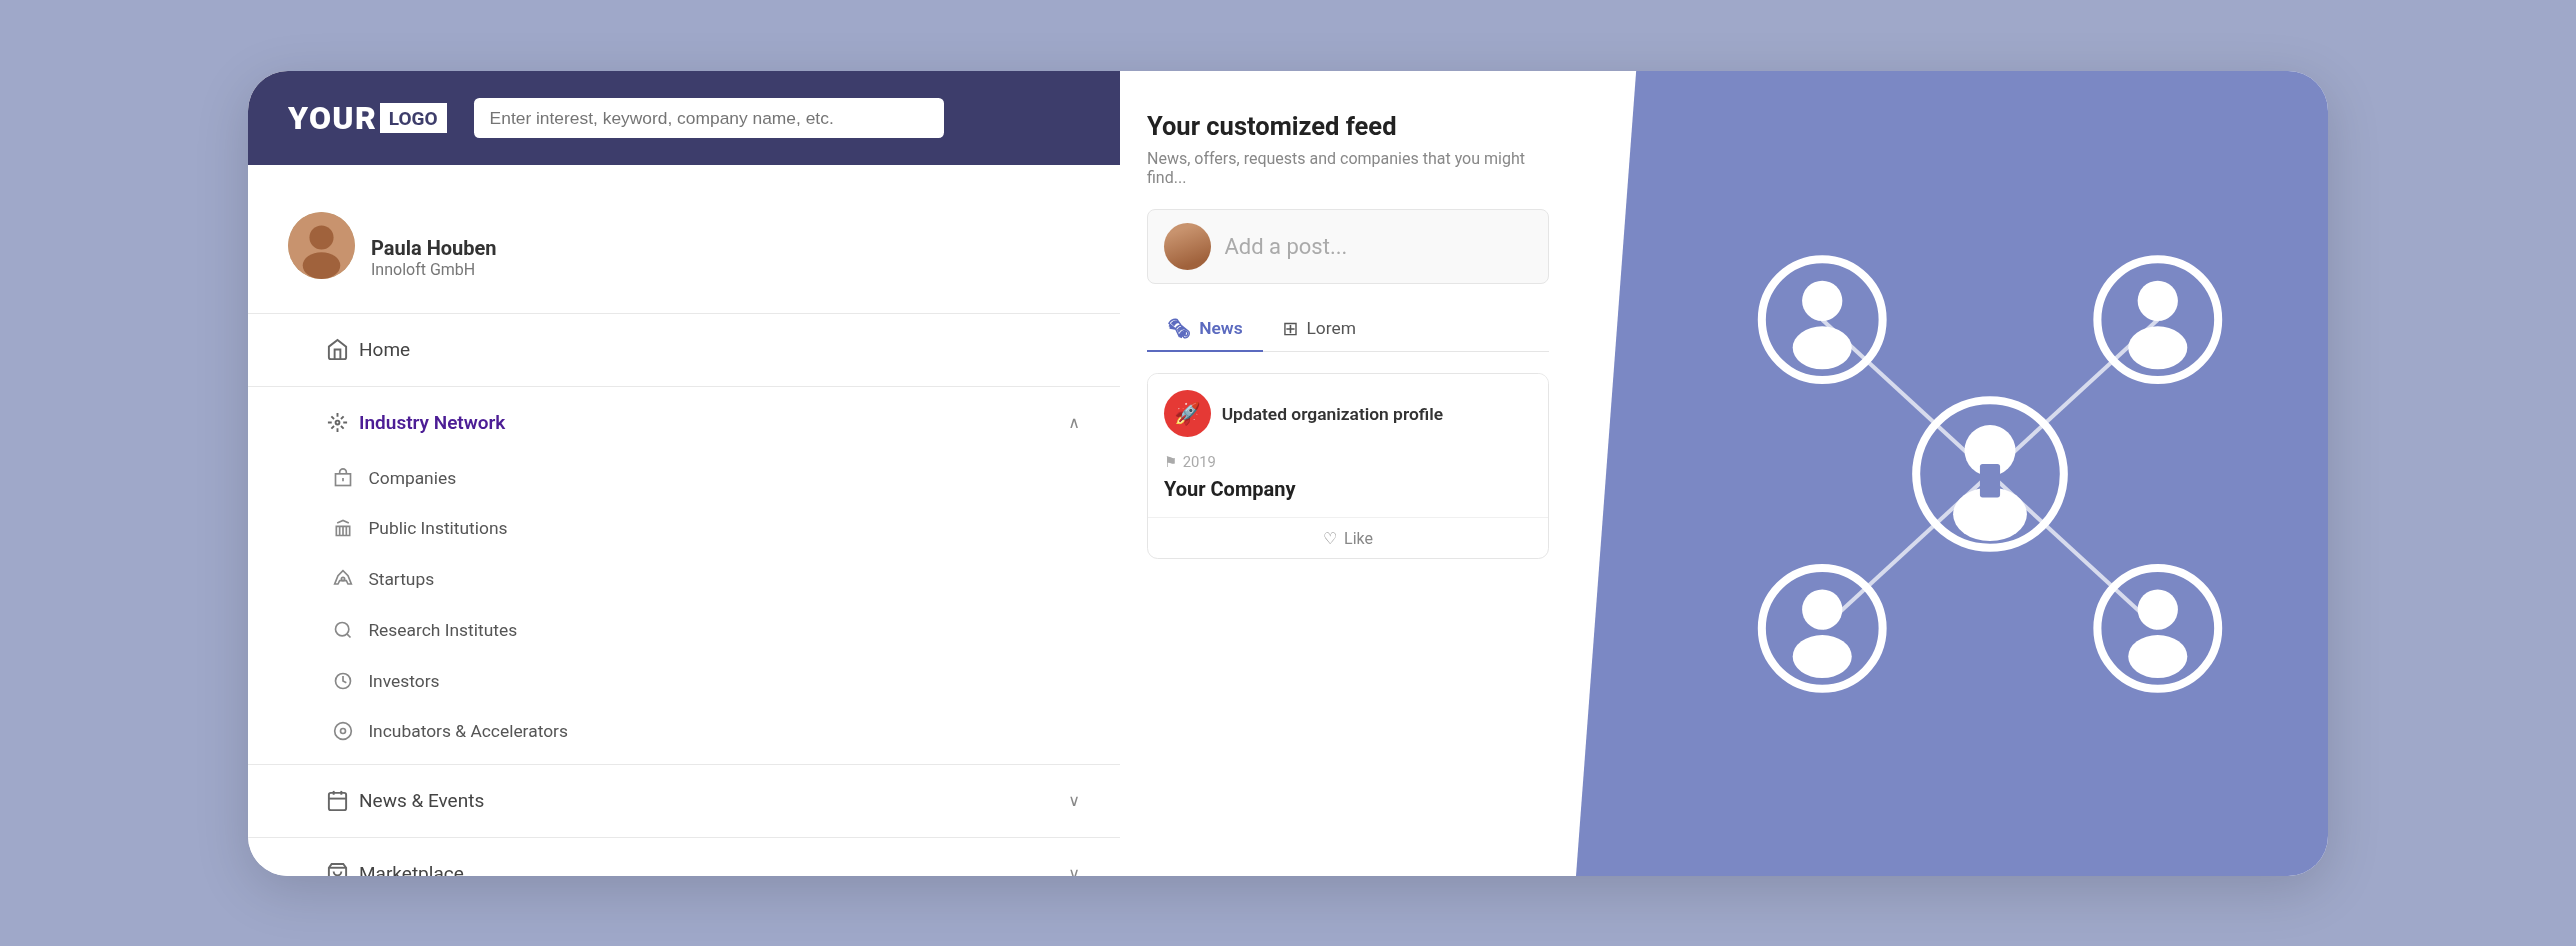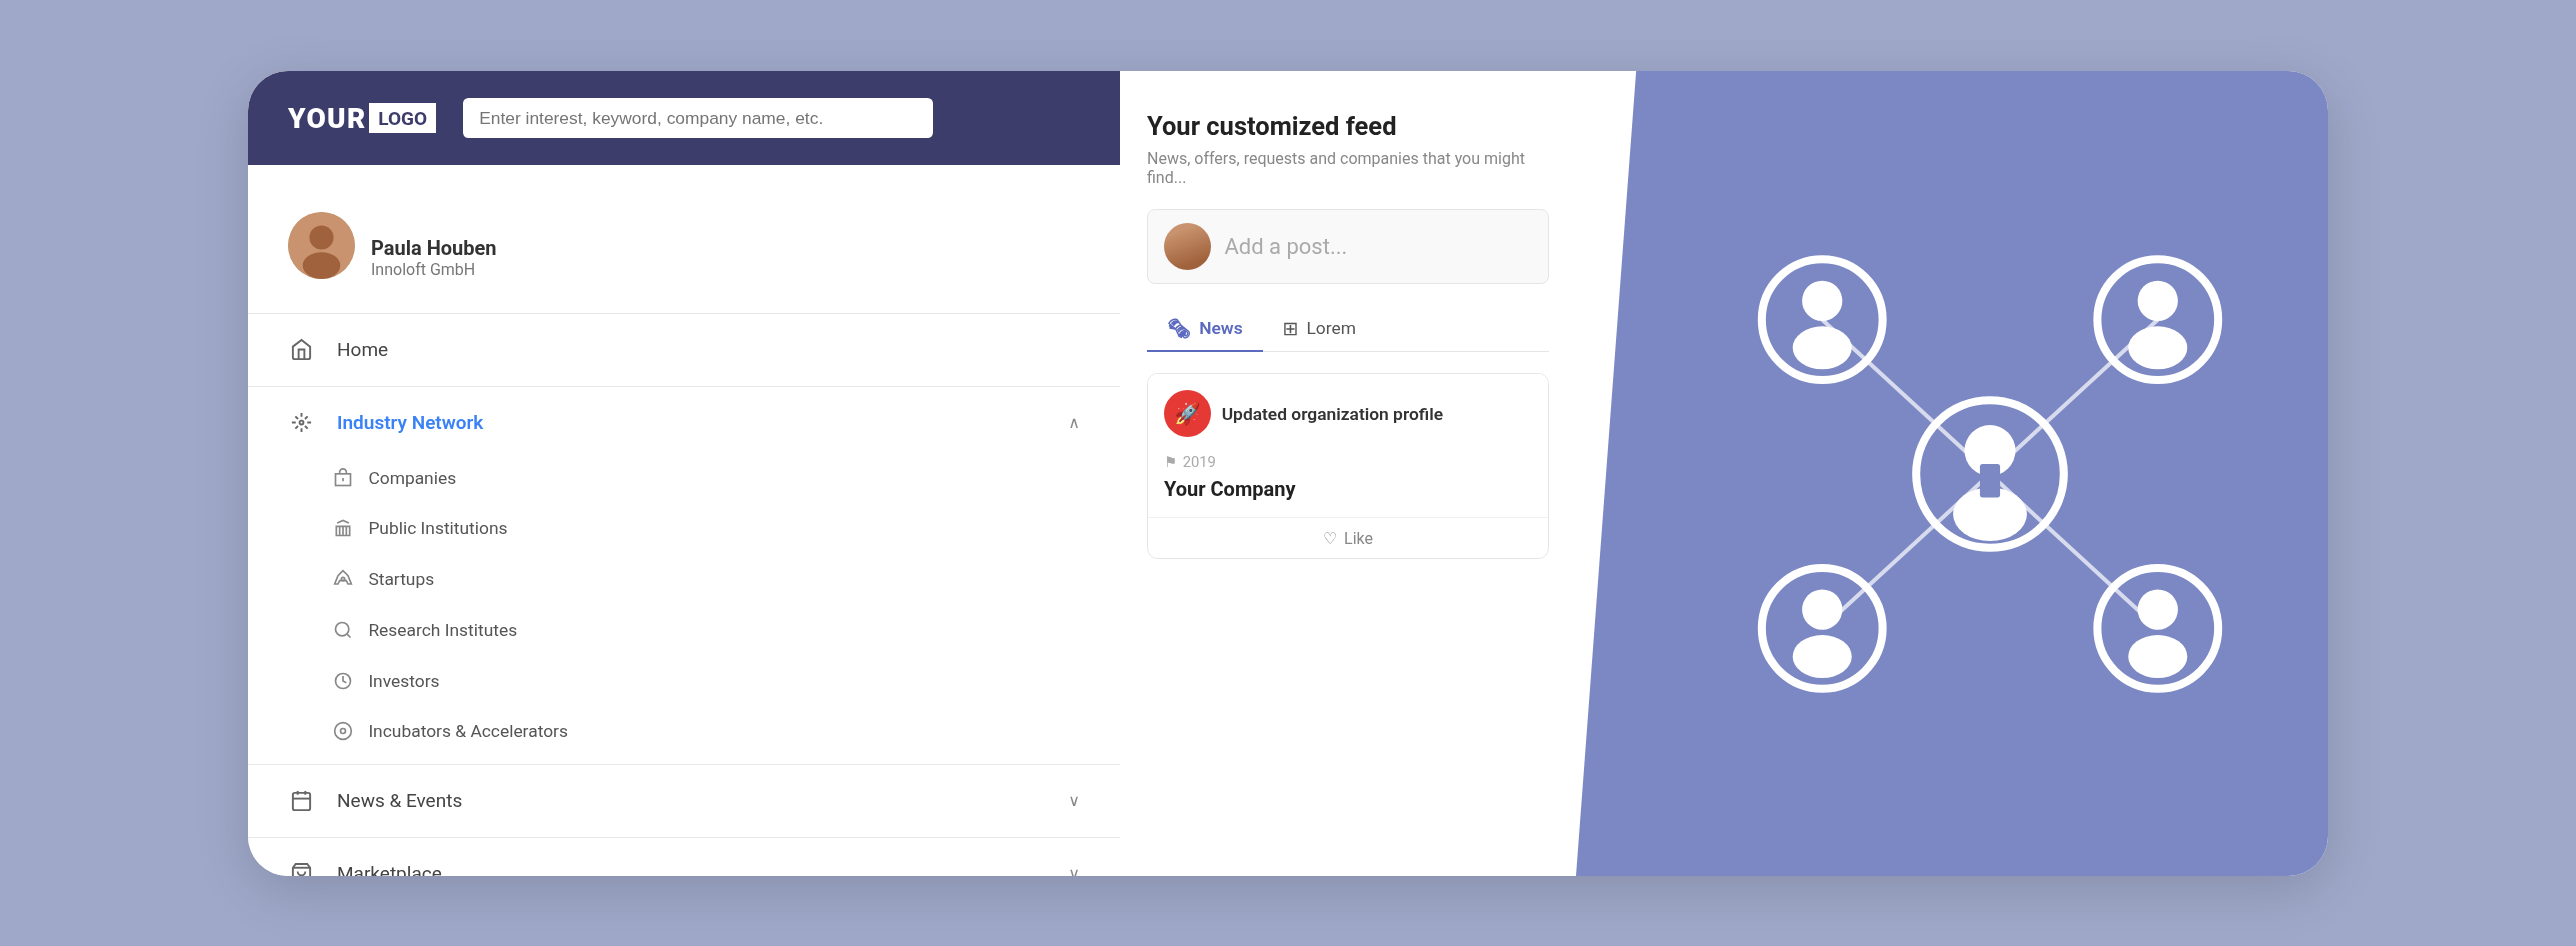--- a/index.html
+++ b/index.html
@@ -48,21 +48,21 @@
       gap: 27px;
     }
 
     .logo-box {
       display: flex;
       align-items: center;
       gap: 2.7px;
     }
 
     .logo-your {
-      font-size: 28px;
+      font-size: 32px;
       font-weight: 900;
       color: white;
       letter-spacing: 1.3px;
     }
 
     .logo-logo {
       font-size: 19px;
       font-weight: 700;
       color: #3d3d6b;
       background: white;
@@ -129,41 +129,42 @@
       height: 0.7px;
       background: #e8e8e8;
       margin: 6.7px 0;
     }
 
     .nav-item {
       display: flex;
       align-items: center;
       padding: 16px 40px;
       cursor: pointer;
-      gap: 22px;
+      gap: 8px;
       position: relative;
+      margin-left: 36px;
     }
 
     .nav-icon {
       width: 27px;
       height: 27px;
       display: flex;
       align-items: center;
       justify-content: center;
       flex-shrink: 0;
     }
 
     .nav-label {
       font-size: 19px;
       color: #444;
       flex: 1;
     }
 
     .nav-label.active {
-      color: #3b82f6;
+      color: #4c1d95;
       font-weight: 600;
     }
 
     .nav-chevron {
       font-size: 16px;
       color: #888;
     }
 
     .nav-sub-item {
       display: flex;

